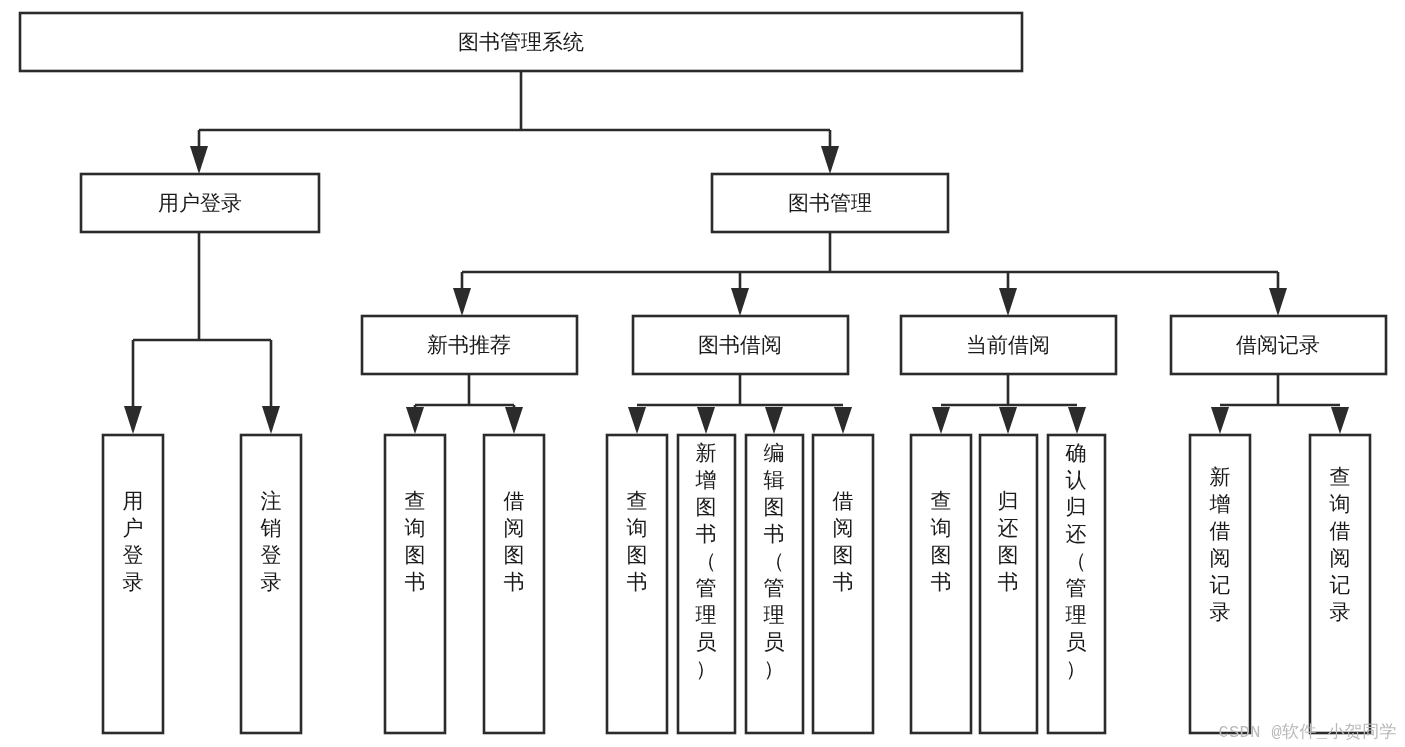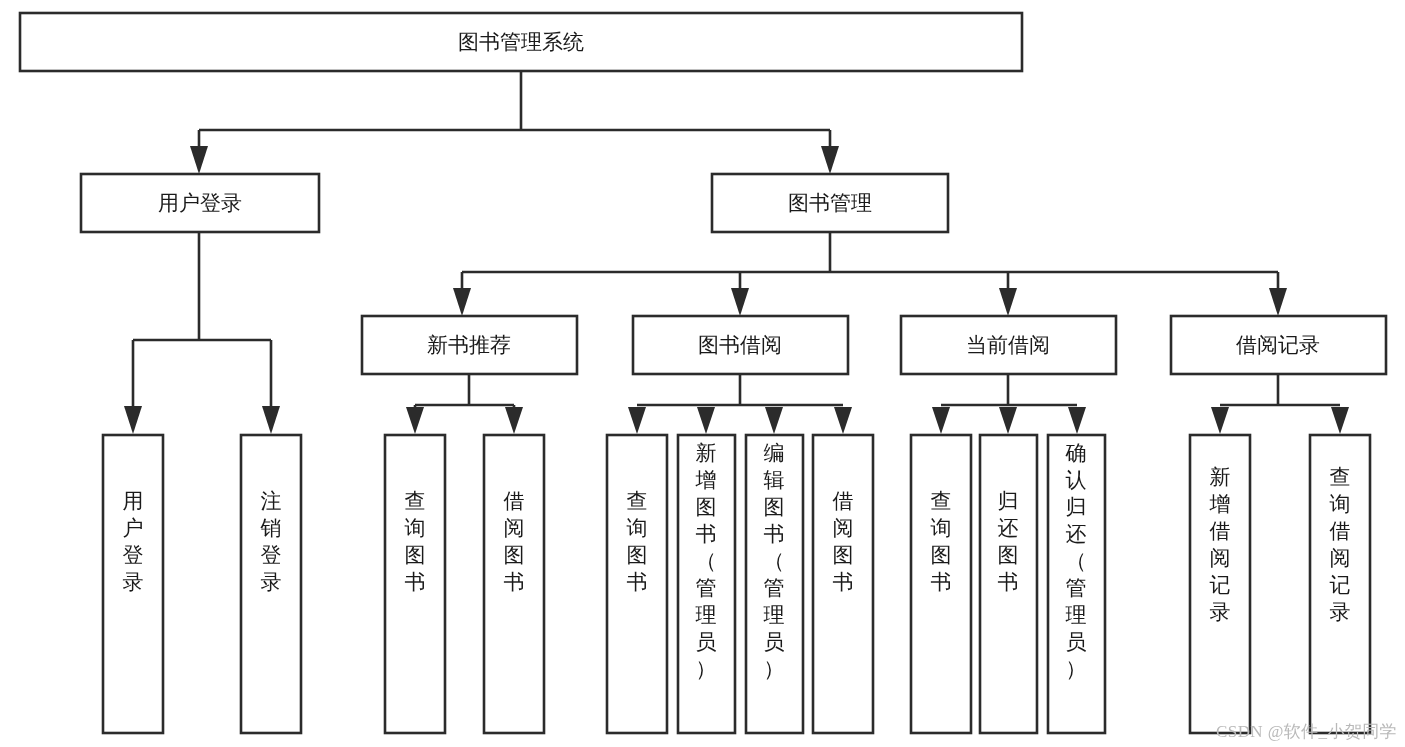--- a/index.html
+++ b/index.html
@@ -50,21 +50,21 @@
   .node-label-v {
     font-family: "DejaVu Sans", "Liberation Sans", sans-serif;
     font-size: 21px;
     fill: #1a1a1a;
     text-anchor: middle;
   }
   .watermark-text {
     position: absolute;
     right: 8px;
     bottom: 4px;
-    font-family: Liberation Serif, serif;
+    font-family: Liberation Mono, monospace;
     font-size: 17px;
     color: #b9b9b9;
     white-space: nowrap;
     letter-spacing: 0.4px;
   }
 </style>
 </head>
 <body>
 
 <div id="diagram-root">

